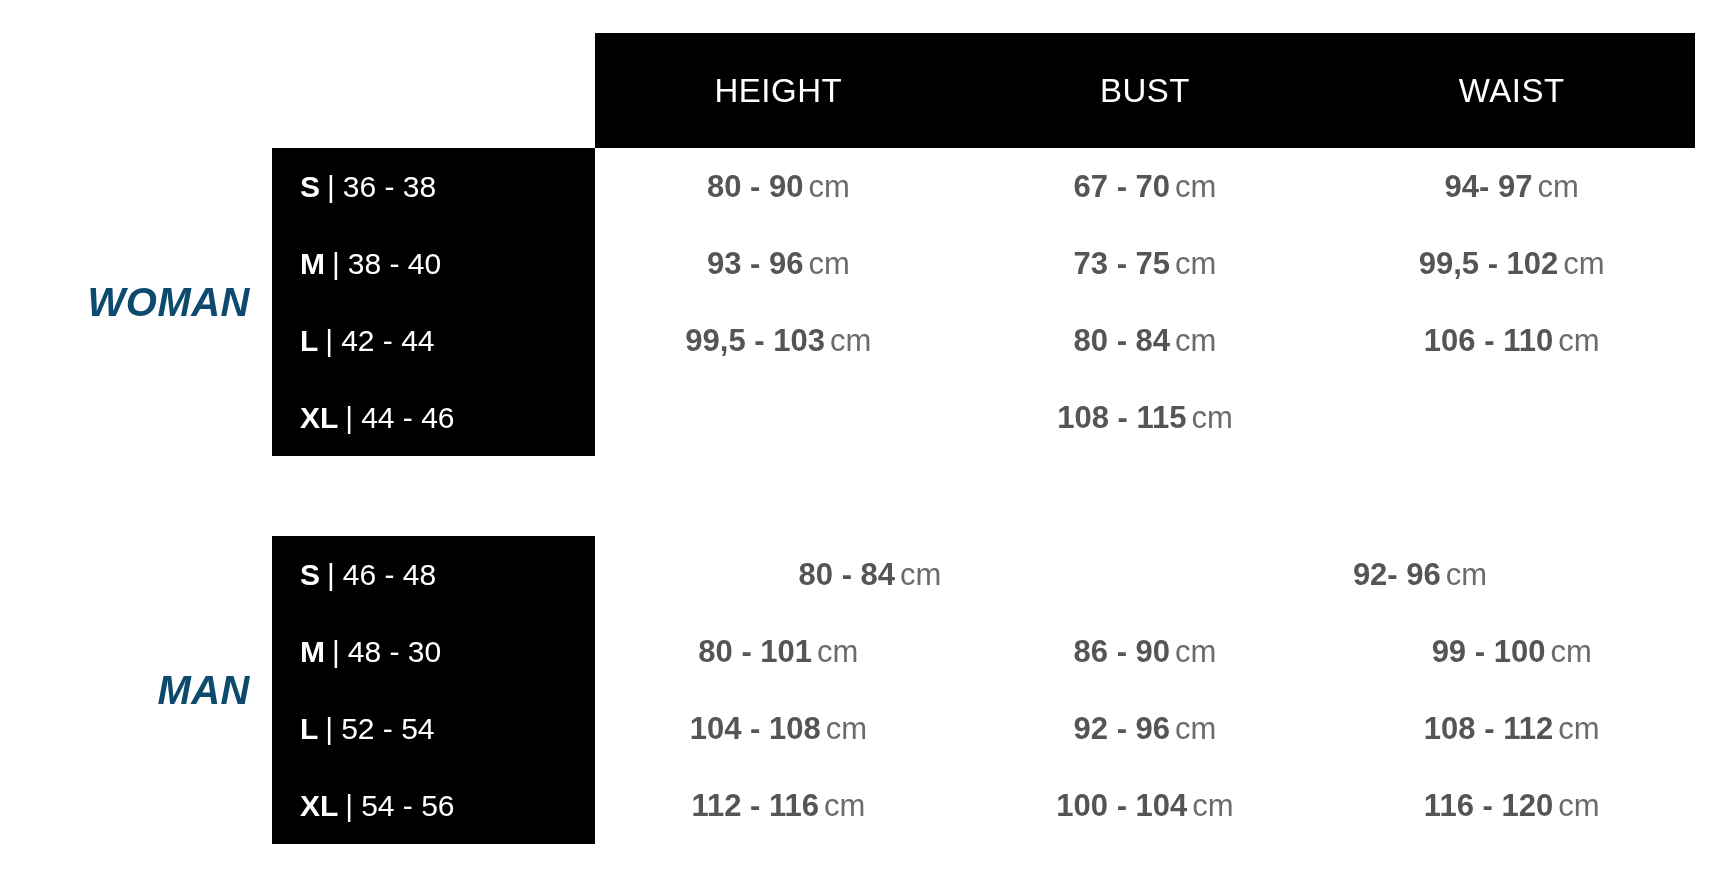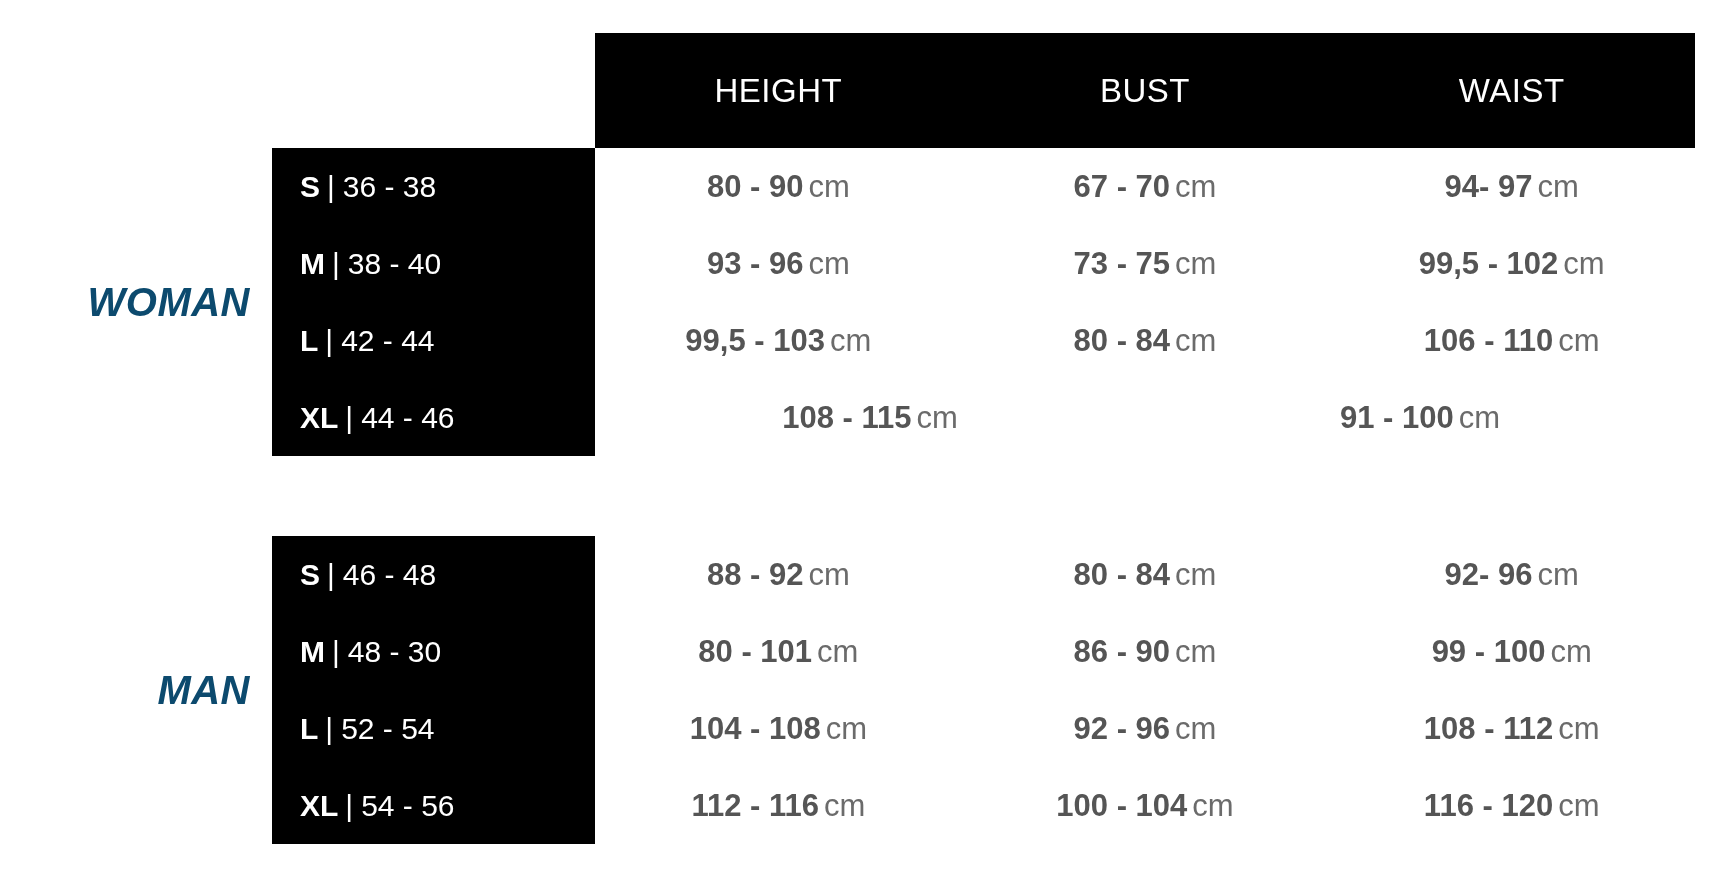--- a/index.html
+++ b/index.html
@@ -172,21 +172,20 @@
         <div class="value-cell"><span class="num">73 - 75</span><span class="unit">cm</span></div>
         <div class="value-cell"><span class="num">99,5 - 102</span><span class="unit">cm</span></div>
       </div>
       <div class="value-row">
         <div class="value-cell"><span class="num">99,5 - 103</span><span class="unit">cm</span></div>
         <div class="value-cell"><span class="num">80 - 84</span><span class="unit">cm</span></div>
         <div class="value-cell"><span class="num">106 - 110</span><span class="unit">cm</span></div>
       </div>
       <div class="value-row">
         <div class="value-cell"><span class="num">108 - 115</span><span class="unit">cm</span></div>
-        <div class="value-cell"><span class="num">91 - 100</span><span class="unit">cm</span></div>
       </div>
     </div>
   </div>
 
   <div class="group group-man">
     <div class="group-label">MAN</div>
 
     <div class="size-column">
       <div class="size-cell">
         <span class="sz">S</span>
@@ -205,21 +204,20 @@
       </div>
       <div class="size-cell">
         <span class="sz">XL</span>
         <span class="bar">|</span>
         <span class="rng">54 - 56</span>
       </div>
     </div>
 
     <div class="values">
       <div class="value-row">
-        <div class="value-cell"><span class="num">88 - 92</span><span class="unit">cm</span></div>
         <div class="value-cell"><span class="num">80 - 84</span><span class="unit">cm</span></div>
         <div class="value-cell"><span class="num">92- 96</span><span class="unit">cm</span></div>
       </div>
       <div class="value-row">
         <div class="value-cell"><span class="num">80 - 101</span><span class="unit">cm</span></div>
         <div class="value-cell"><span class="num">86 - 90</span><span class="unit">cm</span></div>
         <div class="value-cell"><span class="num">99 - 100</span><span class="unit">cm</span></div>
       </div>
       <div class="value-row">
         <div class="value-cell"><span class="num">104 - 108</span><span class="unit">cm</span></div>

